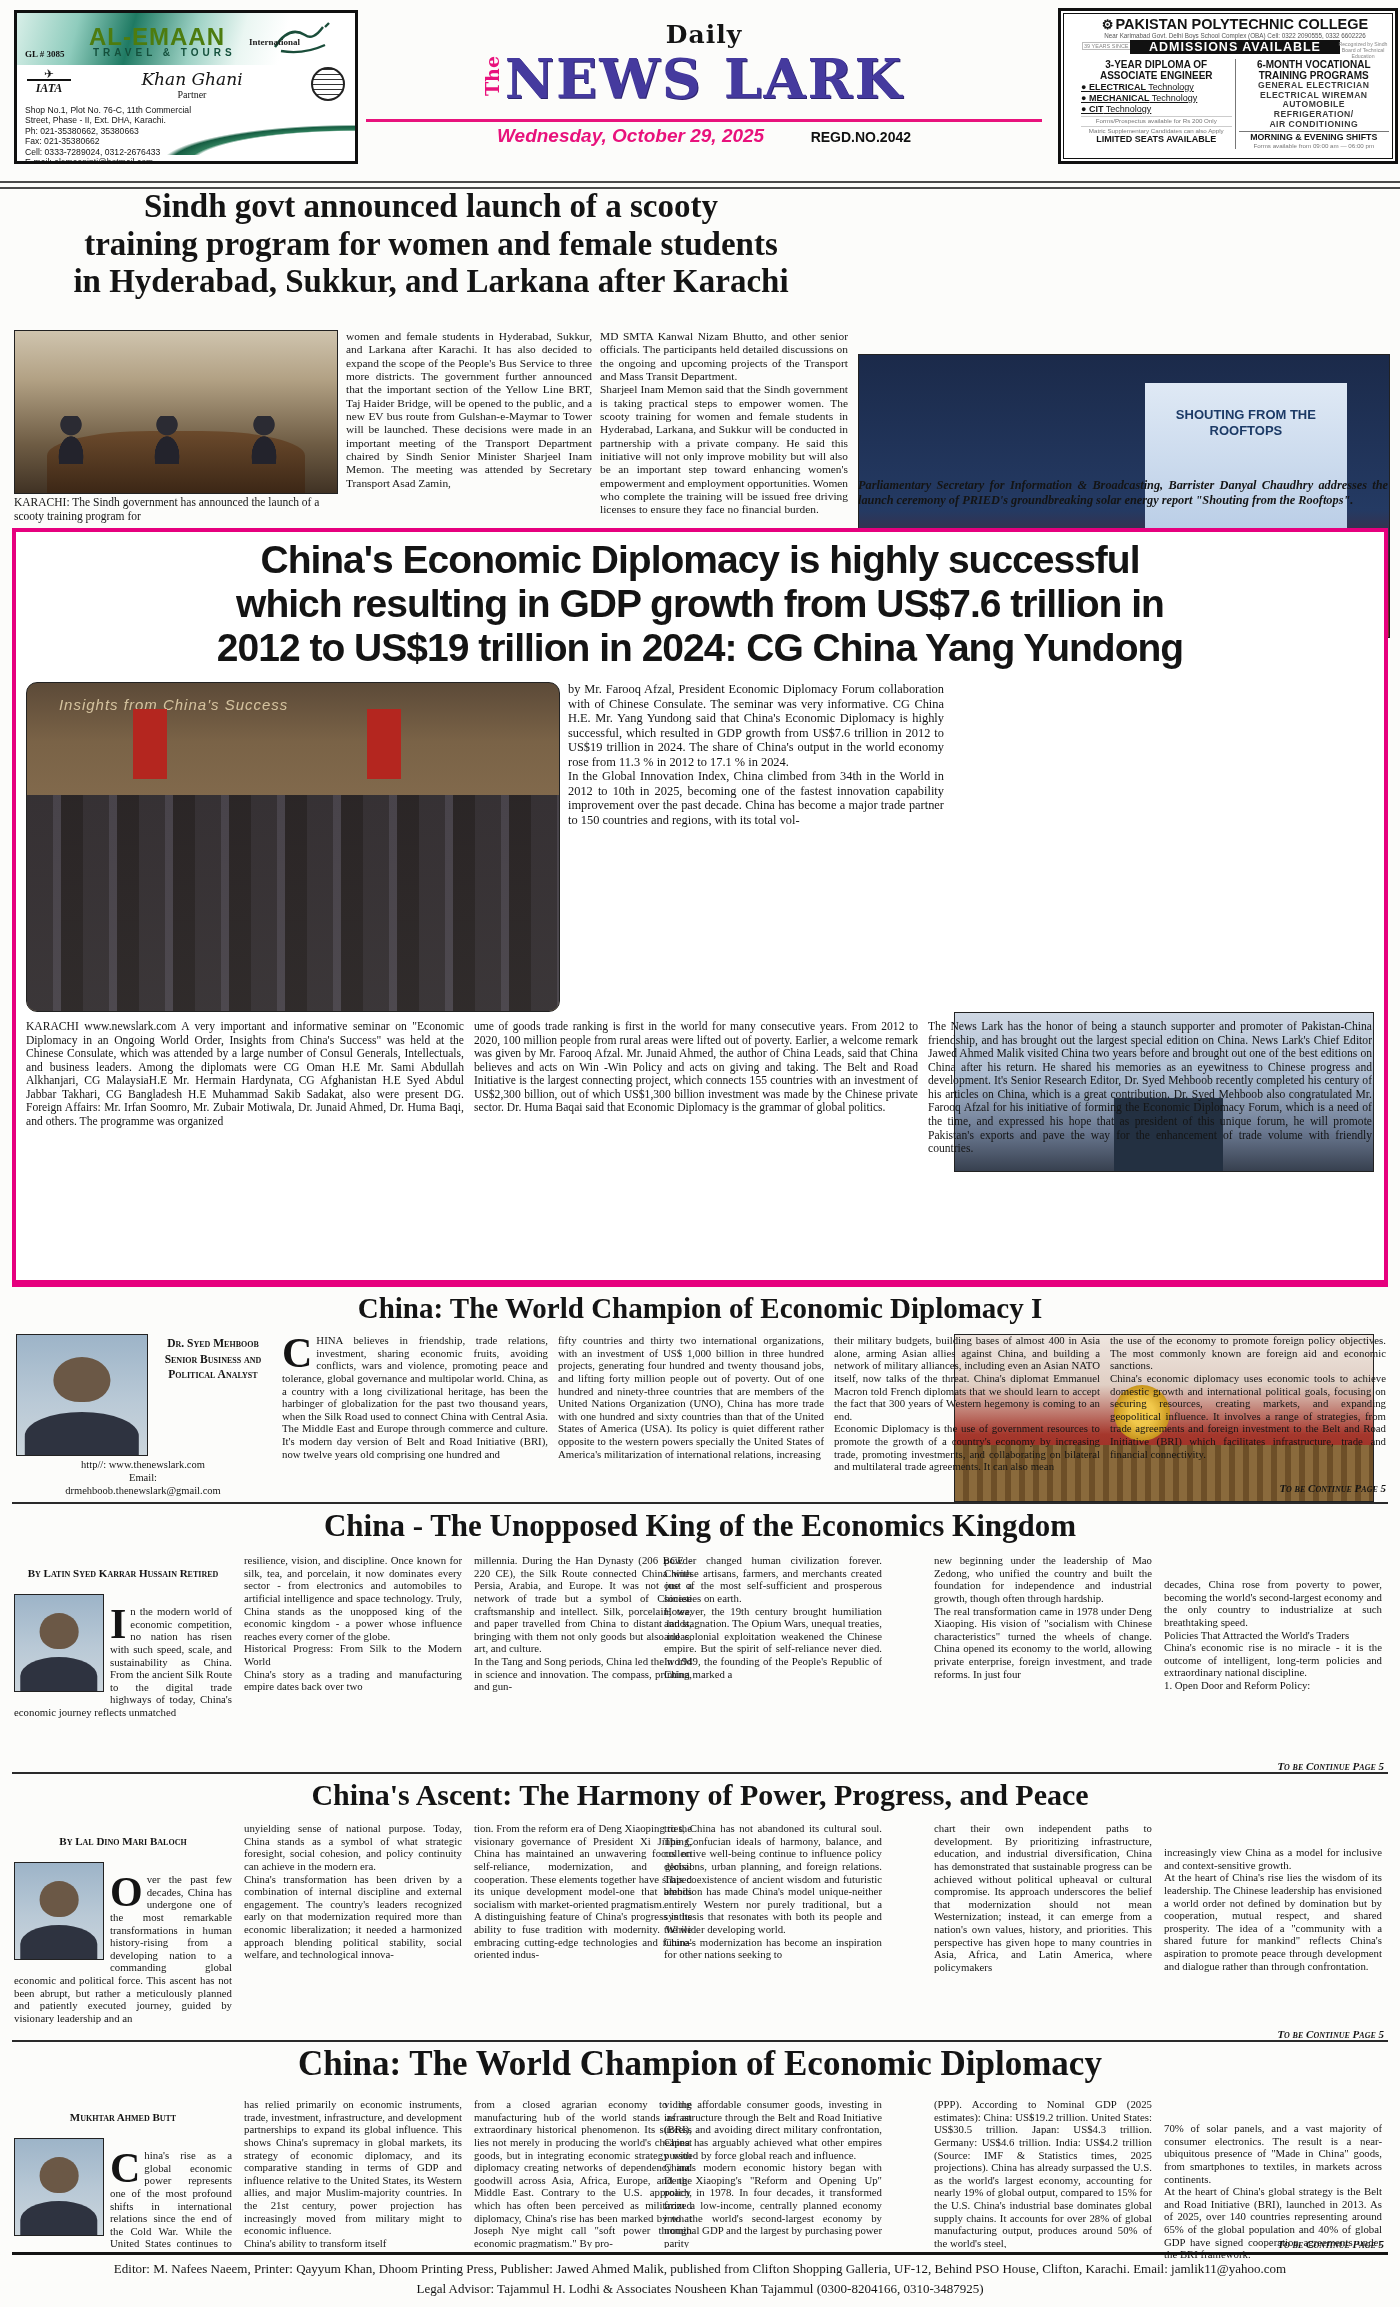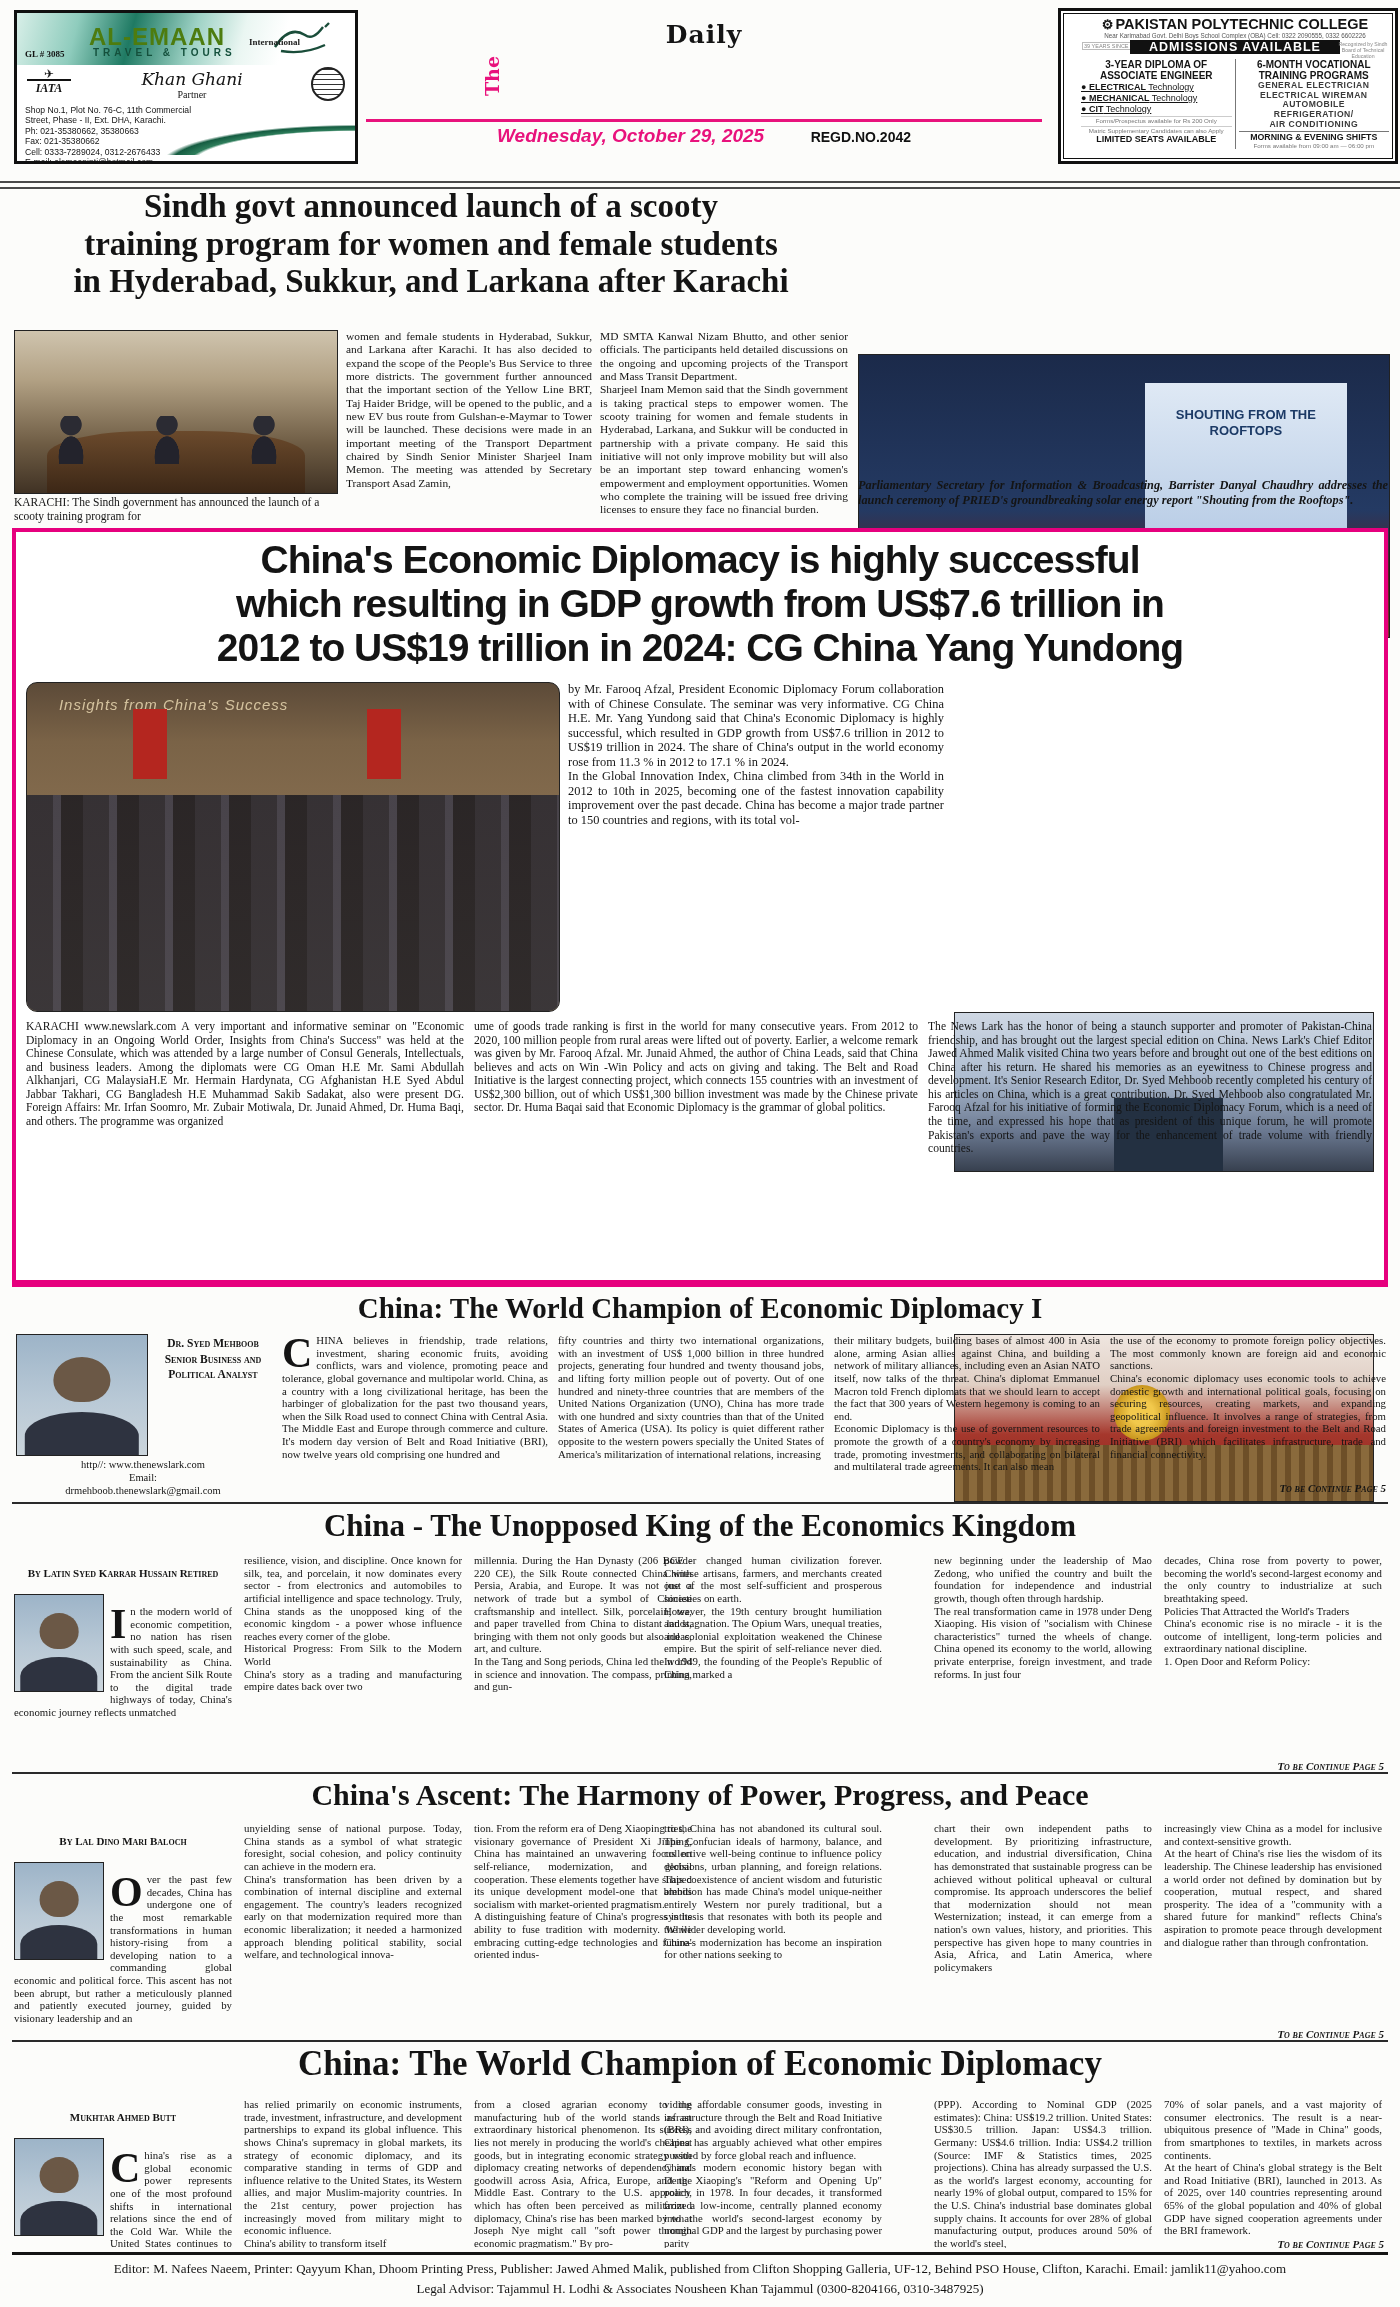--- a/index.html
+++ b/index.html
@@ -111,21 +111,21 @@
   #a3 .k1{left:270px;width:266px;} #a3 .k2{left:546px;width:266px;}
   #a3 .k3{left:822px;width:266px;} #a3 .k4{left:1098px;width:276px;height:144px;}
   #a3 .cont{position:absolute;left:1098px;top:190px;width:276px;}
   
   .art{border-top:2px solid #2a2a2a;}
   .byline{font-variant:small-caps;font-weight:bold;font-size:11px;text-align:center;line-height:1.2;}
   .aphoto{float:left;width:88px;height:96px;margin:2px 6px 2px 0;}
   #a4{left:12px;top:1502px;width:1376px;height:270px;}
   #a4 .shl{font-size:31px;top:4px;}
   .grid6 .gc{position:absolute;top:50px;height:212px;width:218px;font-size:10.8px;}
-  .g0{left:2px;} .g1{left:232px;} .g2{left:462px;} .g3{left:652px;} .g4{left:922px;} .g5{left:1152px;}
+  .g0{left:2px;} .g1{left:232px;} .g2{left:462px;} .g3{left:652px;} .g4{left:922px;} .g5{left:1152px;margin-top:24px;}
   .gcont{position:absolute;right:4px;bottom:2px;width:220px;}
   #a5{left:12px;top:1772px;width:1376px;height:268px;}
   #a5 .shl{font-size:30px;top:4px;}
   #a5 .gc{top:48px;height:214px;}
   #a6{left:12px;top:2040px;width:1376px;height:210px;}
   #a6 .shl{font-size:35px;top:2px;}
   #a6 .gc{top:56px;height:150px;}
   
   #foot{left:12px;top:2252px;width:1376px;border-top:3px solid #141414;text-align:center;font-size:13px;line-height:1.5;padding-top:4px;}
 </style>
@@ -158,20 +158,21 @@
     <div>Fax: 021-35380662</div>
     <div>Cell: 0333-7289024, 0312-2676433</div>
     <div>E-mail: alemaaninti@hotmail.com</div>
   </div>
 </div>
 
 <div class="abs" id="mast">
   <div class="daily">Daily</div>
   <div class="trow">
     <span class="theV">The</span>
+    <span class="nlark">NEWS LARK</span>
   </div>
   <div class="prule"></div>
   <div class="daterow">
     <span class="datetx">Wednesday, October 29, 2025</span>
     <span class="regd">REGD.NO.2042</span>
   </div>
 </div>
 
 <div class="abs" id="adR">
  <div class="inner">

